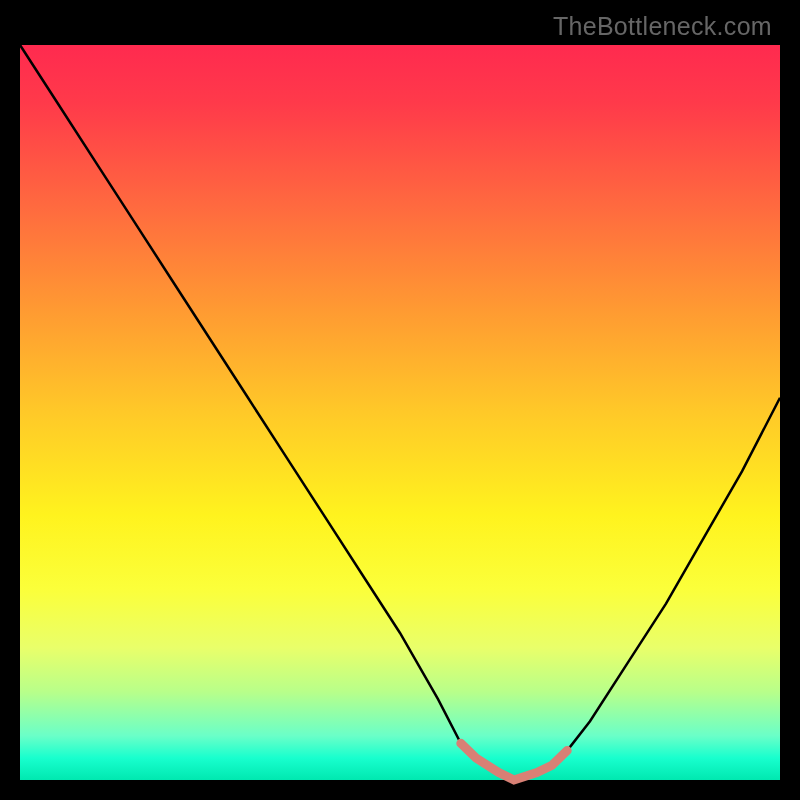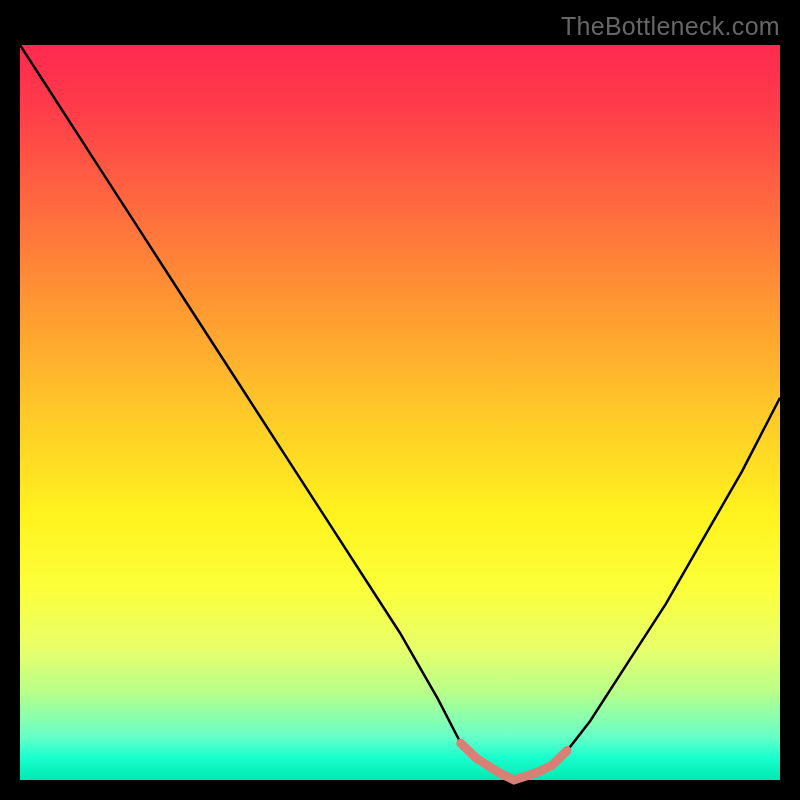--- a/index.html
+++ b/index.html
@@ -43,21 +43,21 @@
       #e9ff6a 82%,
       #b8ff8a 88%,
       #6affc8 94%,
       #18ffce 97%,
       #00e8b0 100%
     );
   }
   .watermark {
     position: absolute;
     top: 12px;
-    right: 20px;
+    right: 28px;
     color: #666;
     font-size: 25px;
     font-weight: 500;
     letter-spacing: 0.3px;
   }
   svg.curve {
     position: absolute;
     left: 0;
     top: 0;
     width: 100%;

